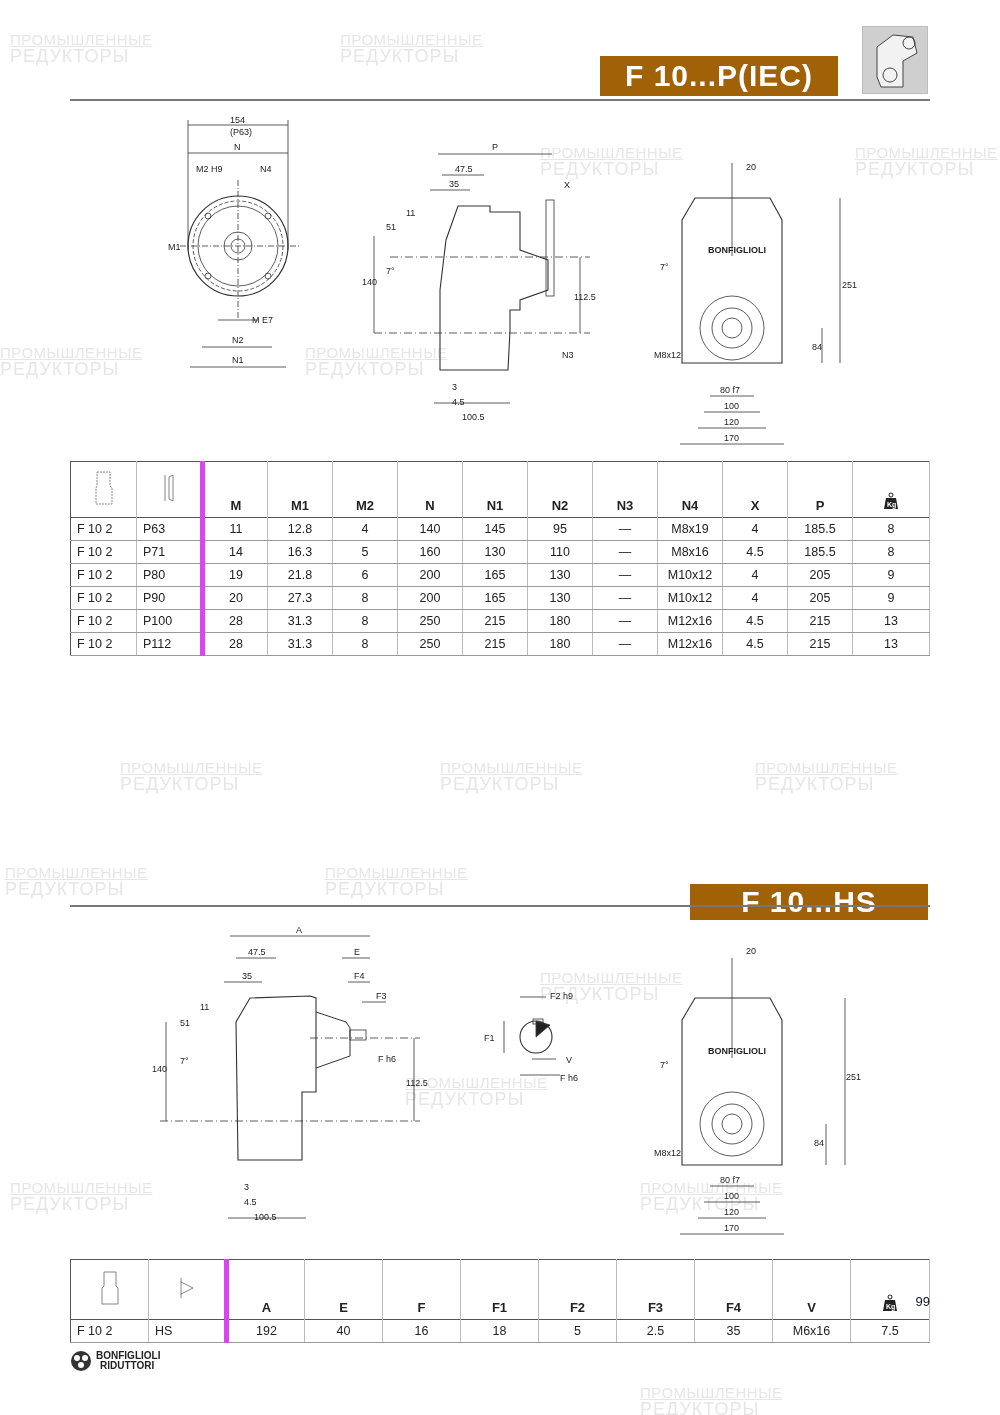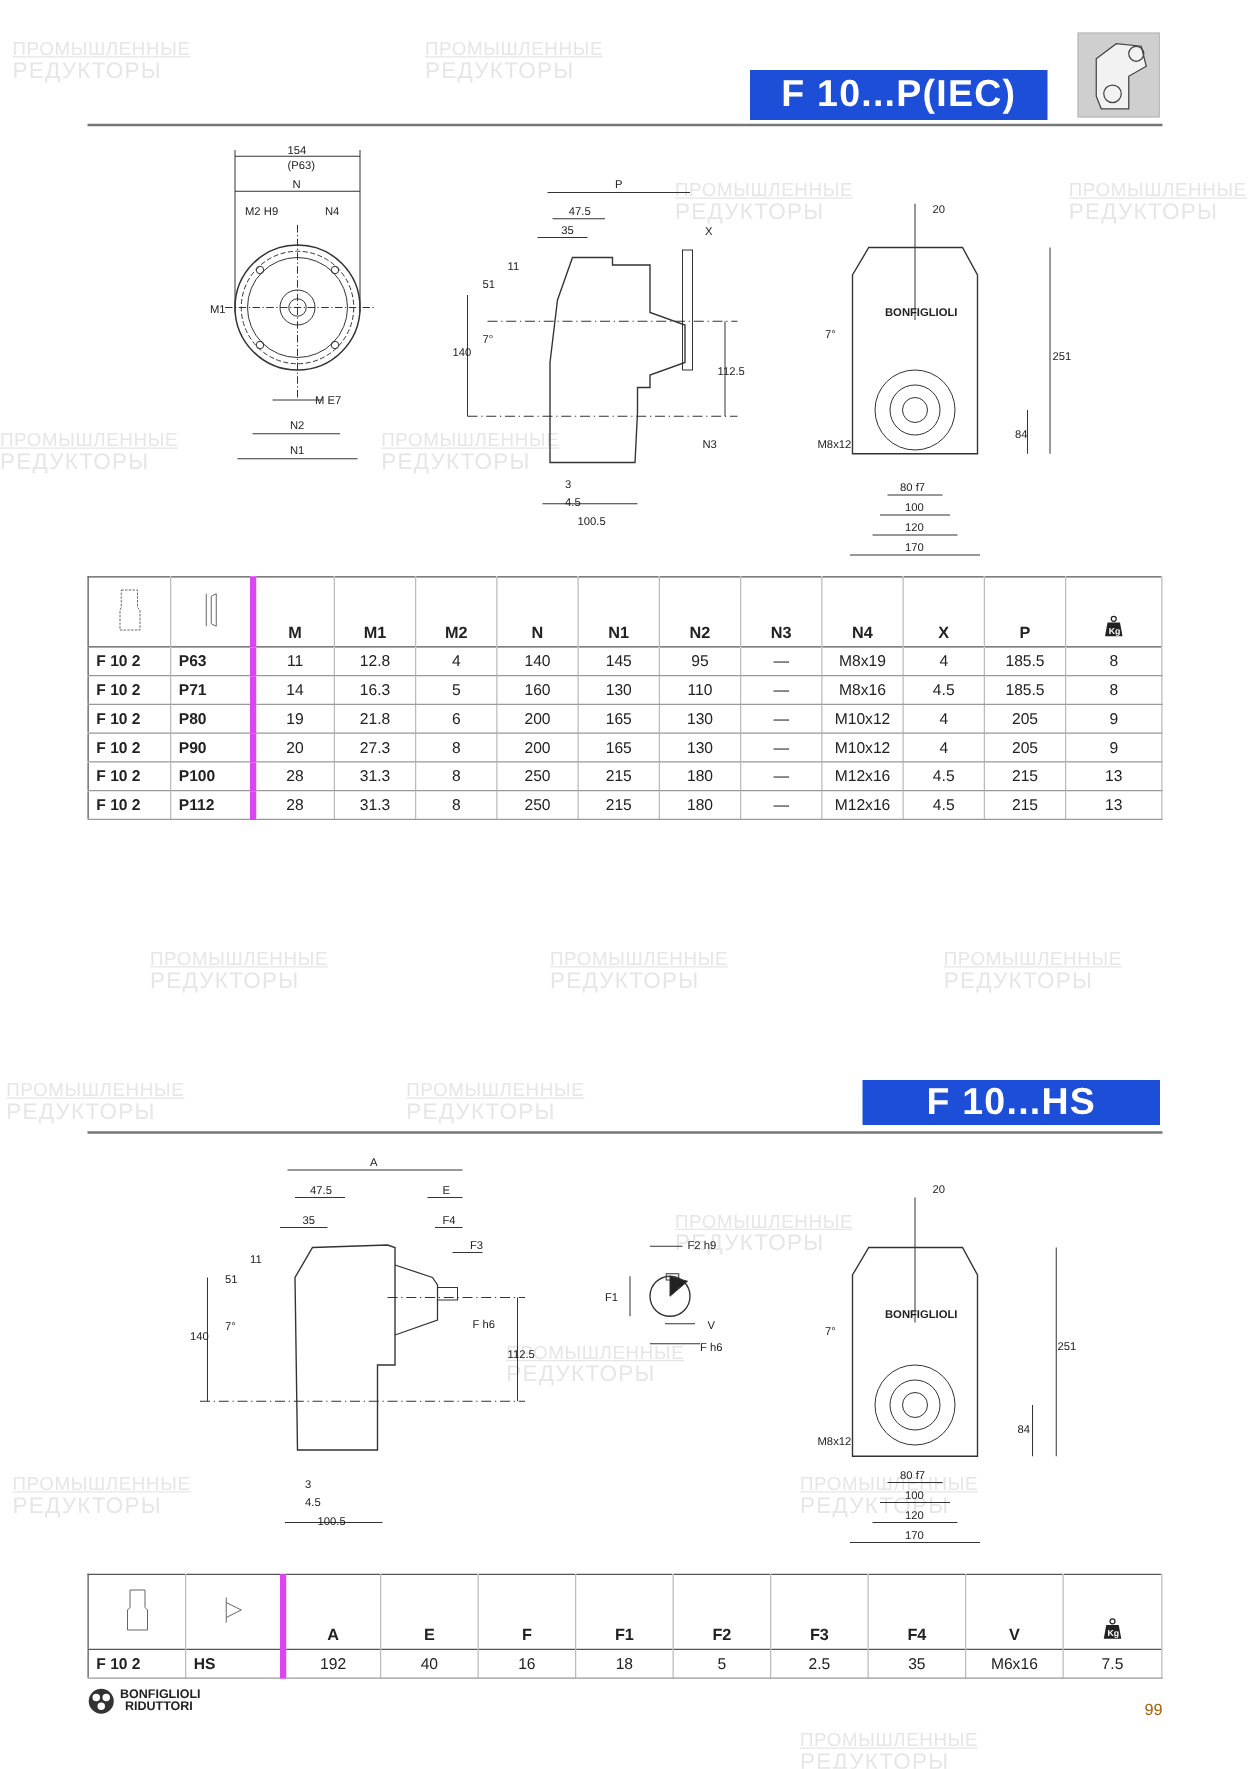--- a/index.html
+++ b/index.html
@@ -2,36 +2,36 @@
 <html><head>
 <meta charset="utf-8">
 <style>
   * { box-sizing: border-box; margin: 0; padding: 0; }
   body { width: 1000px; height: 1415px; background: #fff; position: relative; overflow: hidden;
          font-family: "Liberation Sans", sans-serif; color: #222; }
   .abs { position: absolute; }
   .watermark { position: absolute; color: #e6e6e6; font-family: "Liberation Sans", sans-serif; line-height: 1; pointer-events: none; }
   .watermark .l1 { font-size: 15px; letter-spacing: 0.5px; text-decoration: underline; }
   .watermark .l2 { font-size: 18px; letter-spacing: 1px; }
-  .banner { position: absolute; background: #1d4ed8; color: #fff; font-weight: bold; font-size: 30px;
+  .banner { position: absolute; background: #a16207; color: #fff; font-weight: bold; font-size: 30px;
             display: flex; align-items: center; justify-content: center; letter-spacing: 1px; }
   .rule { position: absolute; height: 2px; background: #777; }
   .thumb { position: absolute; background: #cfcfcf; border: 1px solid #bbb; }
   table.spec { position: absolute; border-collapse: collapse; font-size: 12.5px; }
   table.spec td, table.spec th { border-right: 1px solid #bbb; text-align: center; height: 23px; padding: 0 2px; }
   table.spec { border: 1.5px solid #555; }
   table.spec th { font-weight: bold; font-size: 13px; vertical-align: bottom; padding-bottom: 4px; }
   table.spec tr.hdr-bottom { border-bottom: 1.5px solid #555; }
-  table.spec td.left { text-align: left; font-weight: bold; padding-left: 6px; }
+  table.spec td.left { text-align: left; font-weight: normal; padding-left: 6px; }
   table.spec tr.data td { border-bottom: 1px solid #999; }
   table.spec td.sep, table.spec th.sep { border-right: 5px solid #d946ef; }
   .dim { font-size: 9px; fill: #222; font-family: "Liberation Sans", sans-serif; }
   .footer-logo { position: absolute; left: 70px; top: 1350px; display: flex; align-items: center; gap: 4px; }
   .footer-logo .txt { font-size: 10px; font-weight: bold; line-height: 1.05; color: #222; }
-  .page-num { position: absolute; right: 70px; top: 1360px; font-size: 13px; color: #a16207; }
+  .page-num { position: absolute; right: 70px; top: 1294px; font-size: 13px; color: #0f172a; }
 </style>
 </head>
 <body>
 
 <div class="watermark" style="left:10px;top:32px;">
     <div class="l1">ПРОМЫШЛЕННЫЕ</div>
     <div class="l2">РЕДУКТОРЫ</div>
   </div>
 <div class="watermark" style="left:340px;top:32px;">
     <div class="l1">ПРОМЫШЛЕННЫЕ</div>
@@ -307,21 +307,21 @@
     <td>180</td>
     <td>—</td>
     <td>M12x16</td>
     <td>4.5</td>
     <td>215</td>
     <td>13</td>
   </tr>
 </tbody>
   </table>
 
-<div class="banner" style="left:690px;top:864px;width:238px;height:36px;">F 10...HS</div>
+<div class="banner" style="left:690px;top:884px;width:238px;height:36px;">F 10...HS</div>
 <div class="rule" style="left:70px;top:905px;width:860px;"></div>
 
 <svg class="abs" style="left:150px;top:922px;" width="280" height="305" viewBox="0 0 280 305">
   <g stroke="#333" fill="none" stroke-width="0.8">
     <line x1="80" y1="14" x2="220" y2="14"></line>
     <line x1="86" y1="36" x2="126" y2="36"></line>
     <line x1="192" y1="36" x2="220" y2="36"></line>
     <line x1="74" y1="60" x2="112" y2="60"></line>
     <line x1="198" y1="60" x2="220" y2="60"></line>
     <line x1="212" y1="80" x2="236" y2="80"></line>

